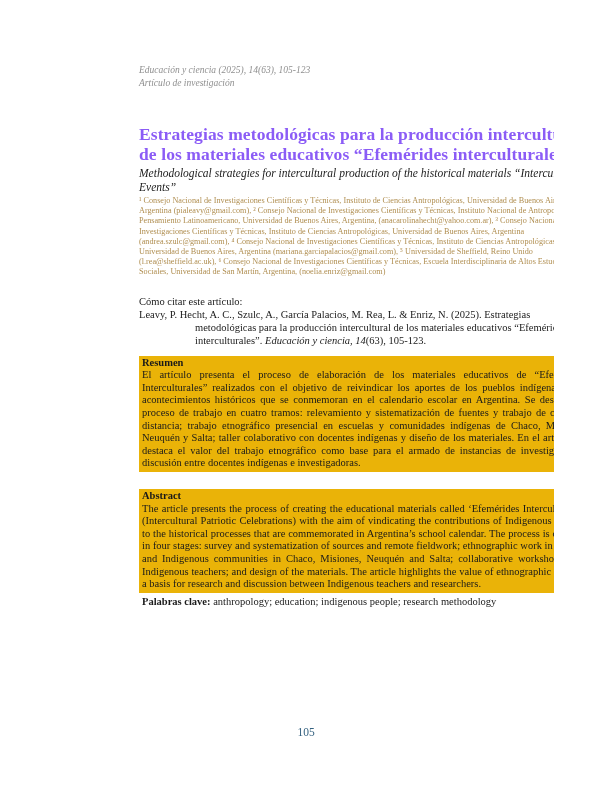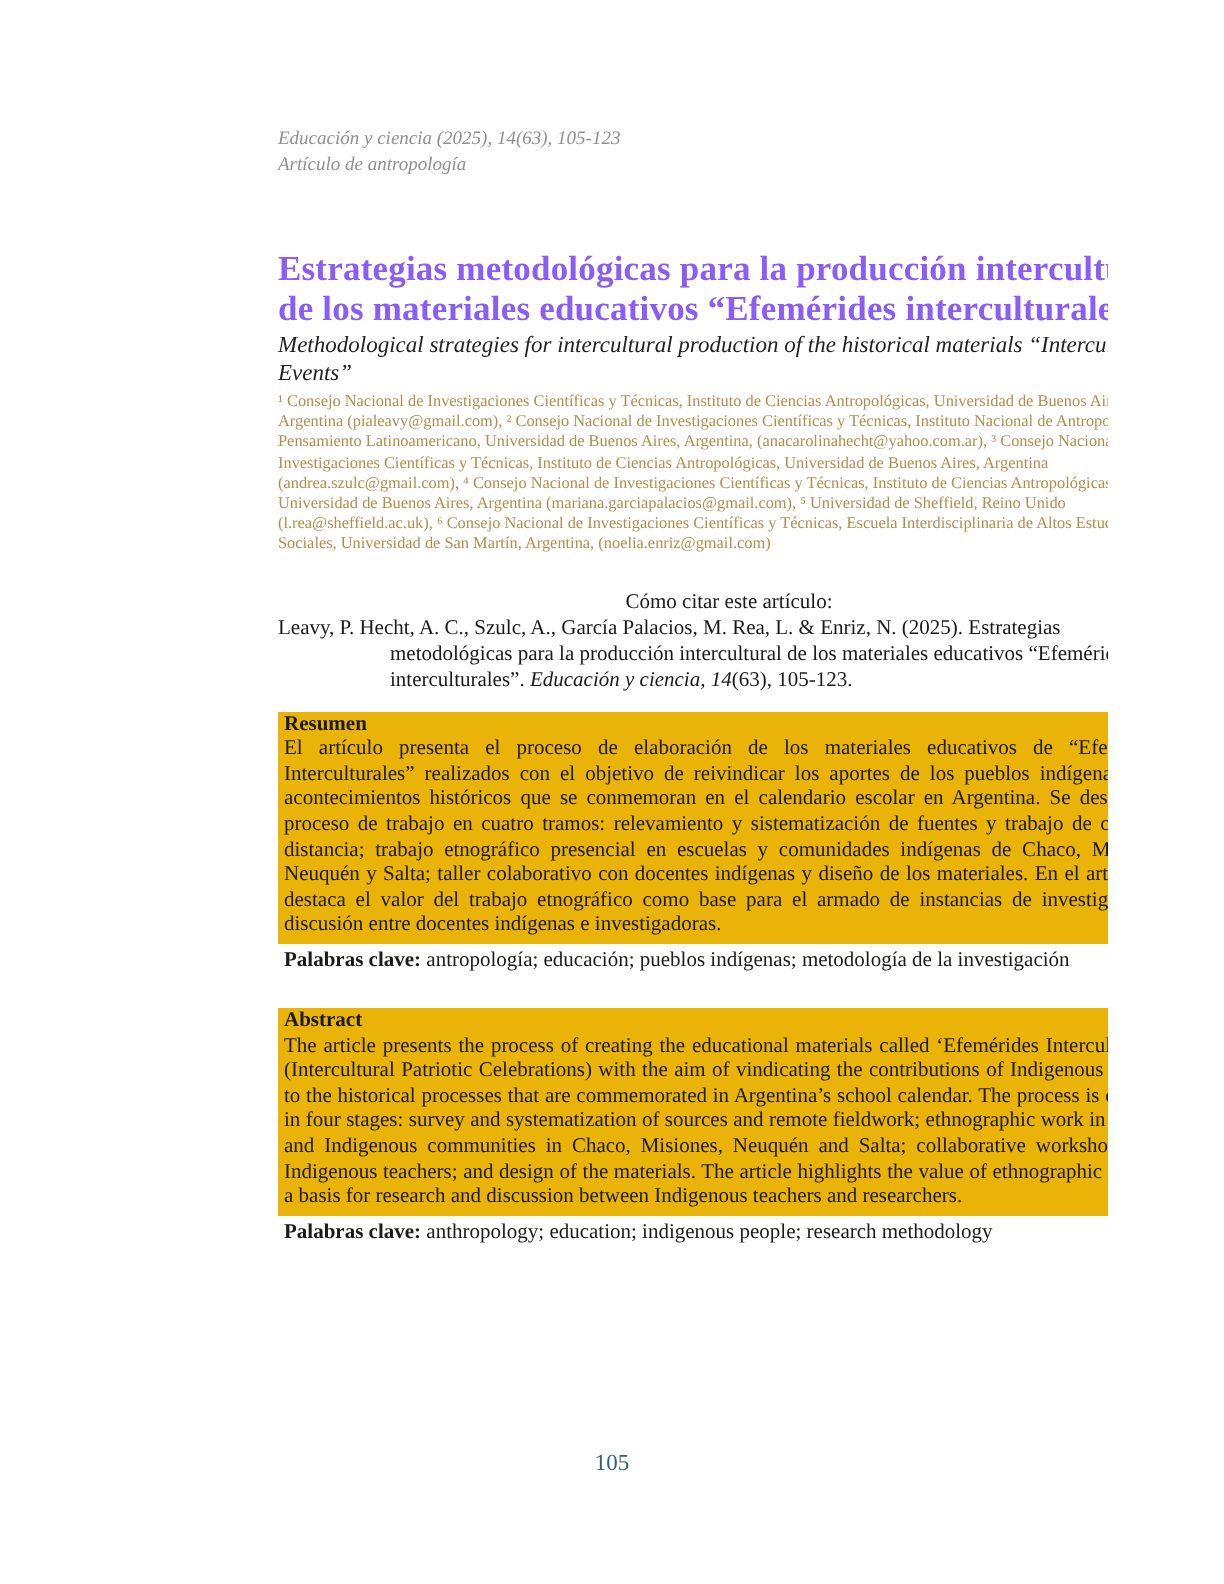--- a/index.html
+++ b/index.html
@@ -50,21 +50,20 @@
   .affiliations {
     margin-top: 2px;
     color: #b08e50;
     font-size: 8.2px;
     line-height: 10.2px;
   }
   .cite-label {
     margin-top: 17px;
     font-size: 10.5px;
     line-height: 13px;
-    text-align: center;
   }
   .citation {
     font-size: 10.5px;
     line-height: 13px;
     padding-left: 56px;
     text-indent: -56px;
   }
   .citation .italic { font-style: italic; }
   .dates-line {
     margin-top: 13px;
@@ -99,39 +98,38 @@
   }
 </style>
 </head>
 <body>
 
 <div class="page">
   <div class="content">
 
     <div class="journal-header">
       <div>Educación y ciencia (2025), 14(63), 105-123</div>
-      <div>Artículo de antropología</div>
+      <div>Artículo de investigación</div>
     </div>
 
     <h1 class="article-title">Estrategias metodológicas para la producción intercultural de los materiales educativos “Efemérides interculturales”</h1>
 
     <div class="article-subtitle">Methodological strategies for intercultural production of the historical materials “Intercultural Events”</div>
 
 
     <p class="affiliations">¹ Consejo Nacional de Investigaciones Científicas y Técnicas, Instituto de Ciencias Antropológicas, Universidad de Buenos Aires, Argentina (pialeavy@gmail.com), ² Consejo Nacional de Investigaciones Científicas y Técnicas, Instituto Nacional de Antropología y de Pensamiento Latinoamericano, Universidad de Buenos Aires, Argentina, (anacarolinahecht@yahoo.com.ar), ³ Consejo Nacional de Investigaciones Científicas y Técnicas, Instituto de Ciencias Antropológicas, Universidad de Buenos Aires, Argentina (andrea.szulc@gmail.com), ⁴ Consejo Nacional de Investigaciones Científicas y Técnicas, Instituto de Ciencias Antropológicas, Universidad de Buenos Aires, Argentina (mariana.garciapalacios@gmail.com), ⁵ Universidad de Sheffield, Reino Unido (l.rea@sheffield.ac.uk), ⁶ Consejo Nacional de Investigaciones Científicas y Técnicas, Escuela Interdisciplinaria de Altos Estudios Sociales, Universidad de San Martín, Argentina, (noelia.enriz@gmail.com)</p>
 
     <p class="cite-label">Cómo citar este artículo:</p>
     <p class="citation"><span>Leavy, P. Hecht, A. C., Szulc, A., García Palacios, M. Rea, L. &amp; Enriz, N.  (2025). Estrategias metodológicas para la producción intercultural de los materiales educativos “Efemérides interculturales”. </span><span class="italic">Educación y ciencia, 14</span><span>(63), 105-123.</span></p>
 
 
     <div class="abstract-block">
       <div class="heading">Resumen</div>
       <div class="body">El artículo presenta el proceso de elaboración de los materiales educativos de “Efemérides Interculturales” realizados con el objetivo de reivindicar los aportes de los pueblos indígenas a los acontecimientos históricos que se conmemoran en el calendario escolar en Argentina. Se describe el proceso de trabajo en cuatro tramos: relevamiento y sistematización de fuentes y trabajo de campo a distancia; trabajo etnográfico presencial en escuelas y comunidades indígenas de Chaco, Misiones, Neuquén y Salta; taller colaborativo con docentes indígenas y diseño de los materiales. En el artículo se destaca el valor del trabajo etnográfico como base para el armado de instancias de investigación y discusión entre docentes indígenas e investigadoras.</div>
     </div>
-    <p class="keywords-line"><span class="label">Palabras clave:</span> <span>antropología; educación; pueblos indígenas; metodología de la investigación</span></p>
 
     <div class="abstract-block block-gap">
       <div class="heading">Abstract</div>
       <div class="body">The article presents the process of creating the educational materials called ‘Efemérides Interculturales’ (Intercultural Patriotic Celebrations) with the aim of vindicating the contributions of Indigenous peoples to the historical processes that are commemorated in Argentina’s school calendar. The process is outlined in four stages: survey and systematization of sources and remote fieldwork; ethnographic work in schools and Indigenous communities in Chaco, Misiones, Neuquén and Salta; collaborative workshops with Indigenous teachers; and design of the materials. The article highlights the value of ethnographic work as a basis for research and discussion between Indigenous teachers and researchers.</div>
     </div>
     <p class="keywords-line"><span class="label">Palabras clave:</span> <span>anthropology; education; indigenous people; research methodology</span></p>
 
   </div>
 
   <div class="page-number">105</div>

